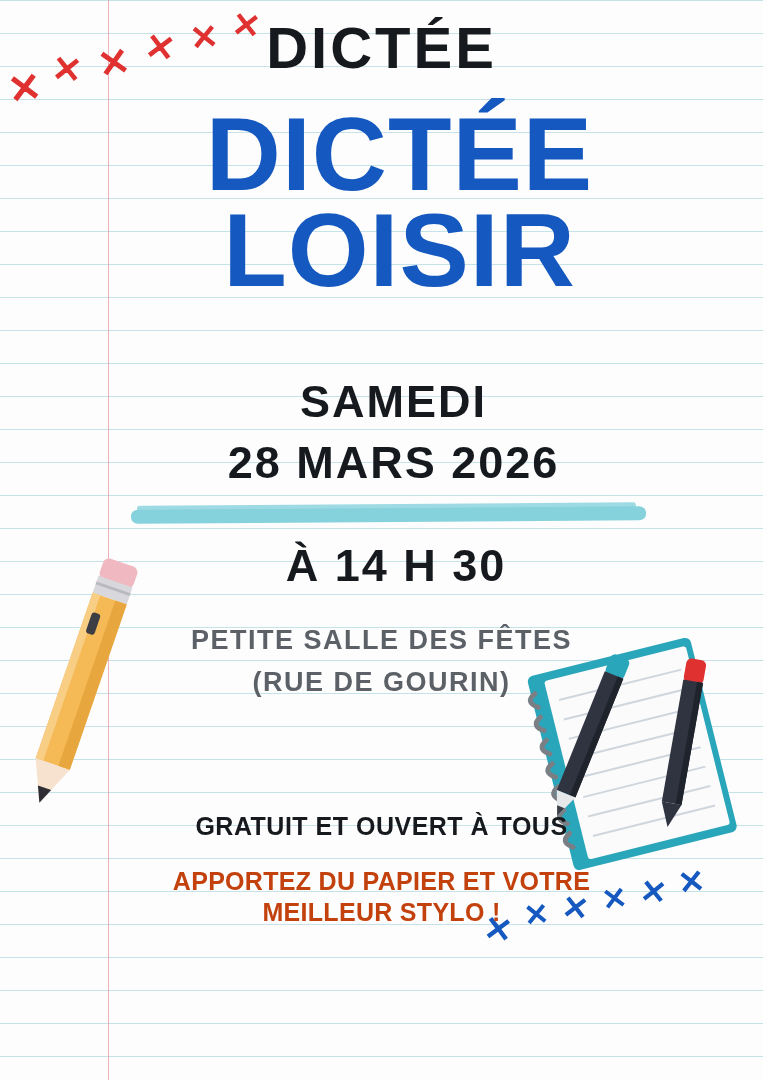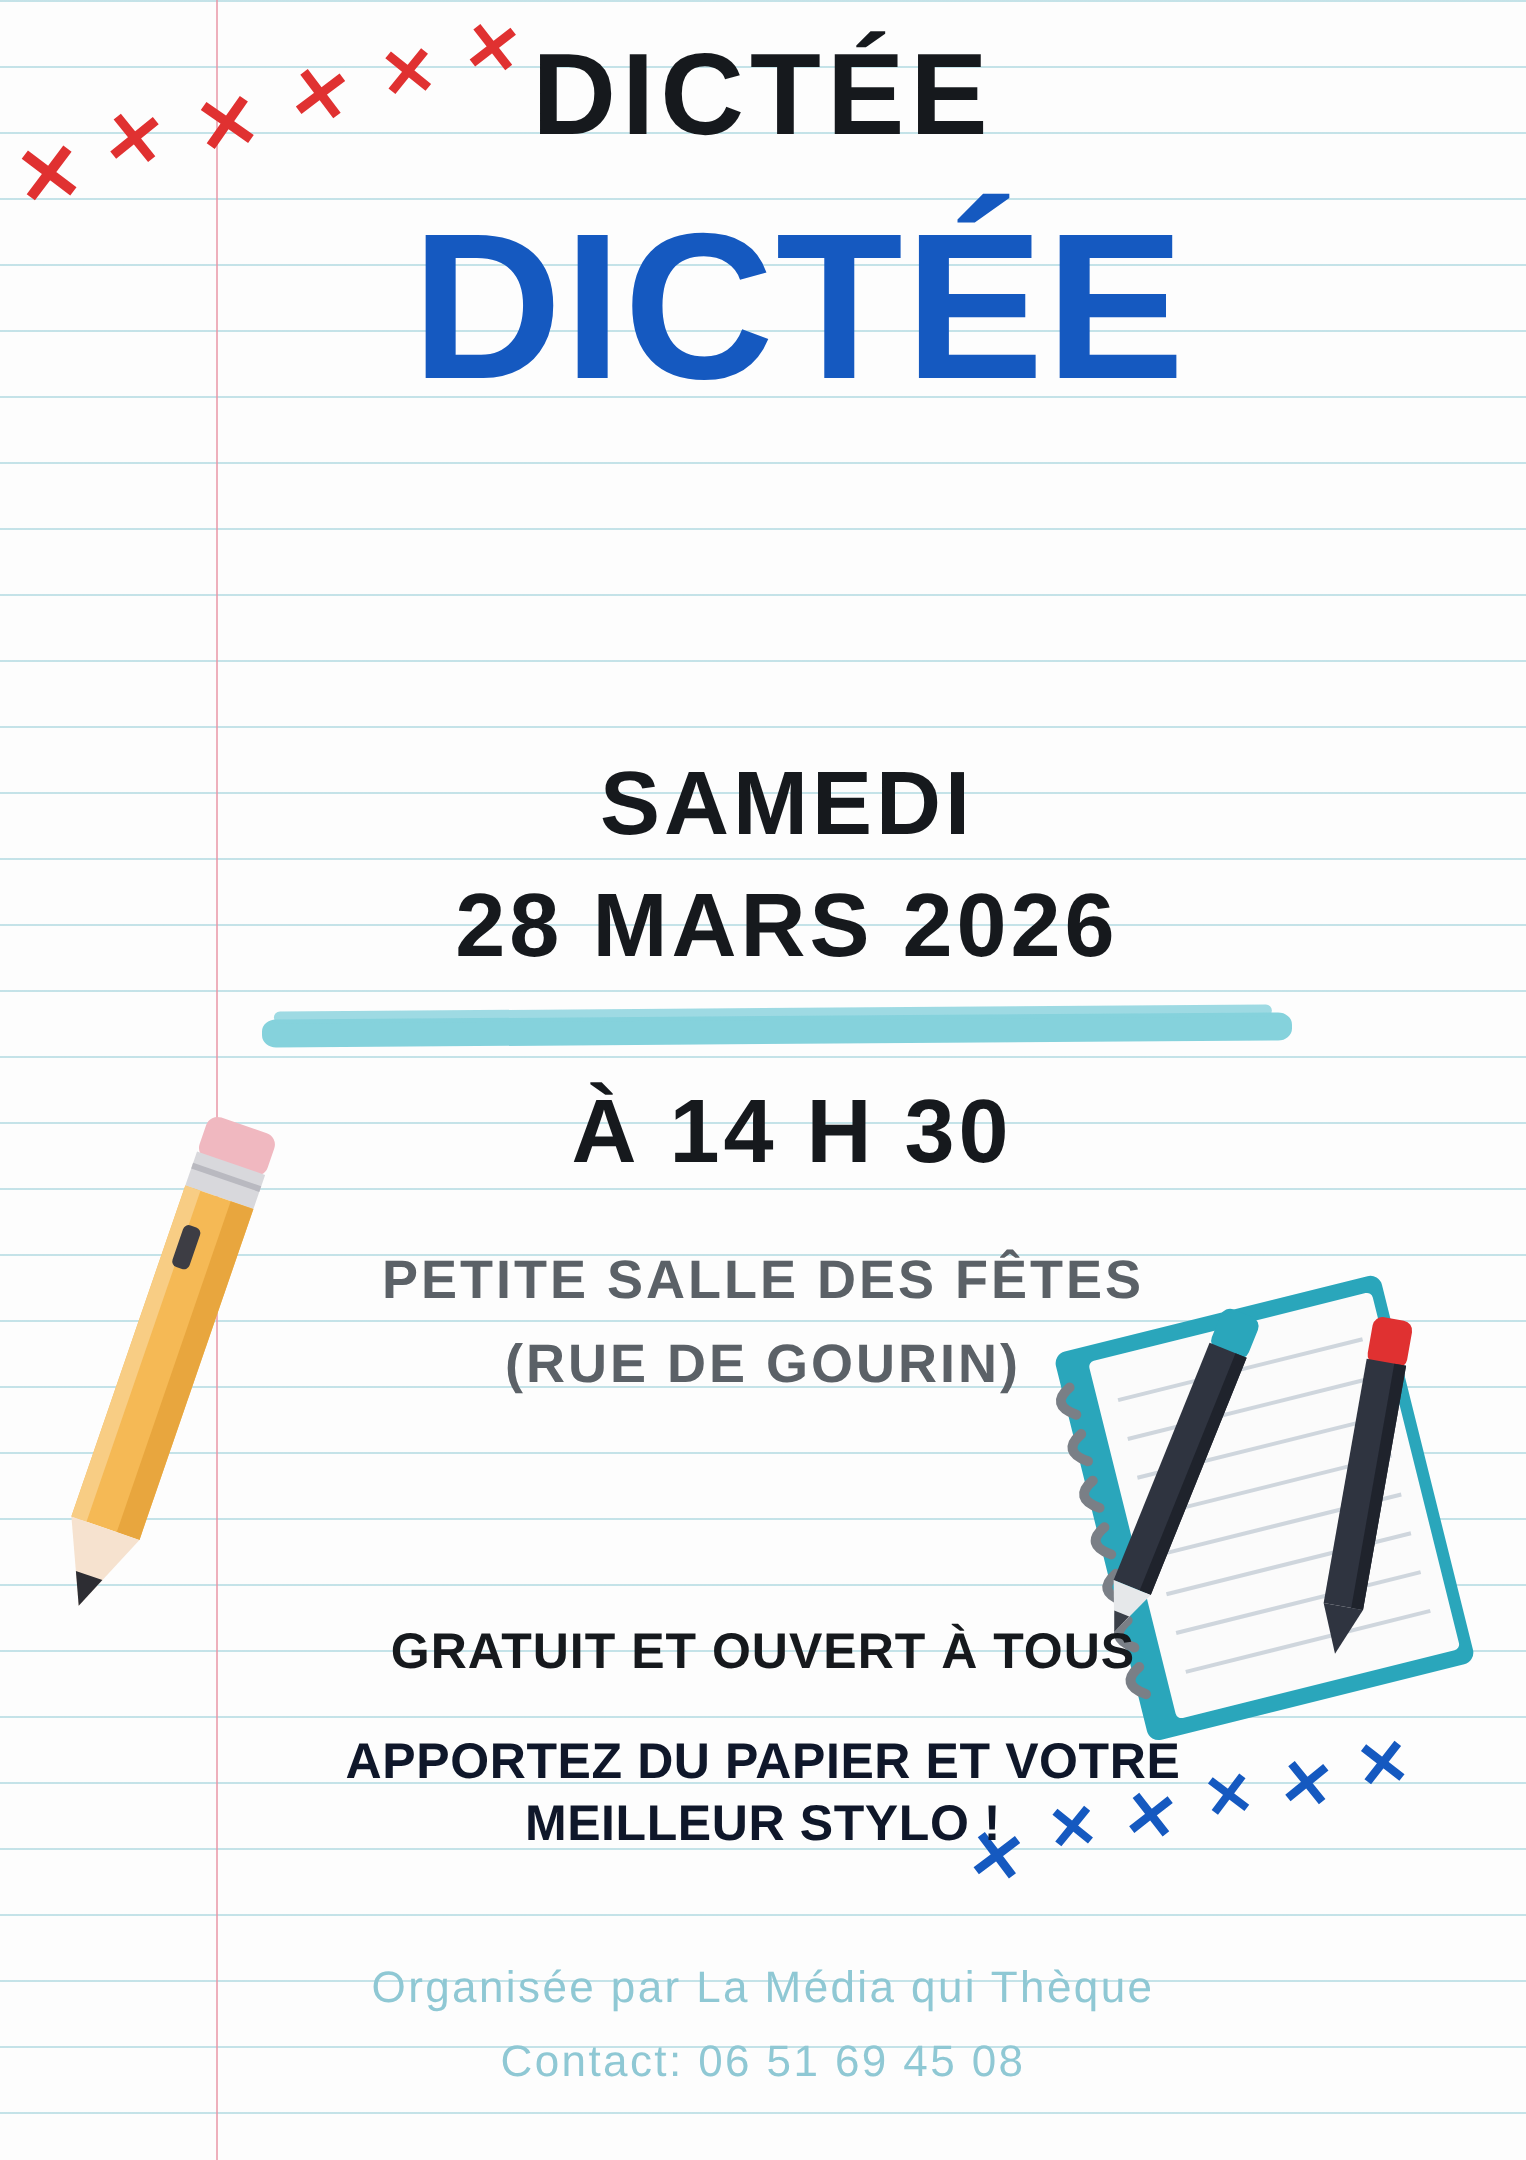--- a/index.html
+++ b/index.html
@@ -157,21 +157,21 @@
     font-size: 25px;
     letter-spacing: 0.5px;
   }
 
   .bring-line {
     position: absolute;
     top: 866px;
     left: 0;
     right: 0;
     text-align: center;
-    color: #0f172a;
+    color: #c2410c;
     font-weight: bold;
     font-size: 25px;
     line-height: 1.25;
     letter-spacing: 0.3px;
   }
 
   .footer {
     position: absolute;
     top: 975px;
     left: 0;
@@ -305,20 +305,21 @@
         <polygon points="150,168 170,168 160,192" fill="#2f3440"></polygon>
       </g>
     </svg>
   </div>
 
   <div class="content">
     <div class="title-spezet">DICTÉE</div>
 
     <div class="title-main">
       <span class="line1">DICTÉE</span>
+      <span class="line2">LOISIR</span>
     </div>
 
     <div class="date-block">
       <div>SAMEDI</div>
       <div>28 MARS 2026</div>
     </div>
 
     <div class="underline-brush"></div>
 
     <div class="time-block">À 14 H 30</div>
@@ -328,18 +329,14 @@
       <div>(RUE DE GOURIN)</div>
     </div>
 
     <div class="free-line">GRATUIT ET OUVERT À TOUS</div>
 
     <div class="bring-line">
       <div>APPORTEZ DU PAPIER ET VOTRE</div>
       <div>MEILLEUR STYLO !</div>
     </div>
 
-    <div class="footer">
-      <div>Organisée par La Média qui Thèque</div>
-      <div>Contact:  06 51 69 45 08</div>
-    </div>
   </div>
 </div>
 
 </body></html>

